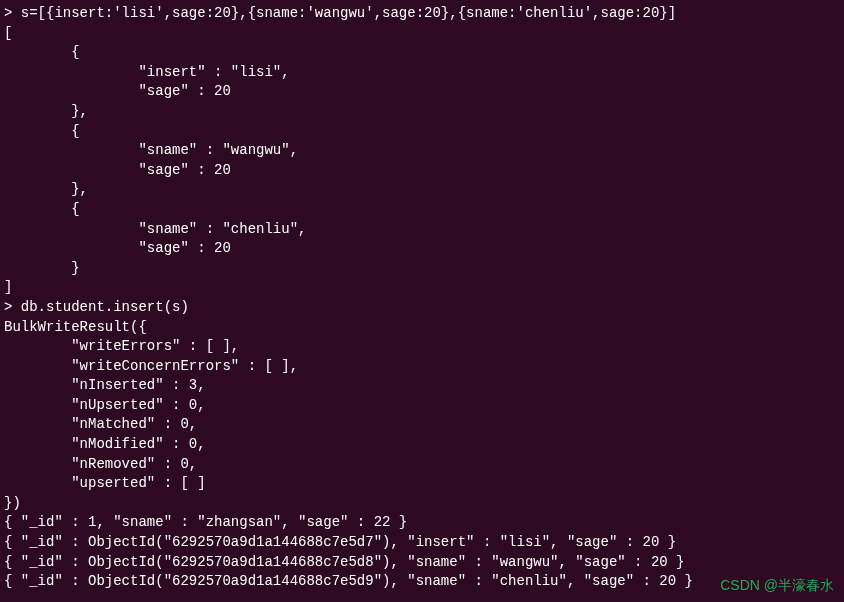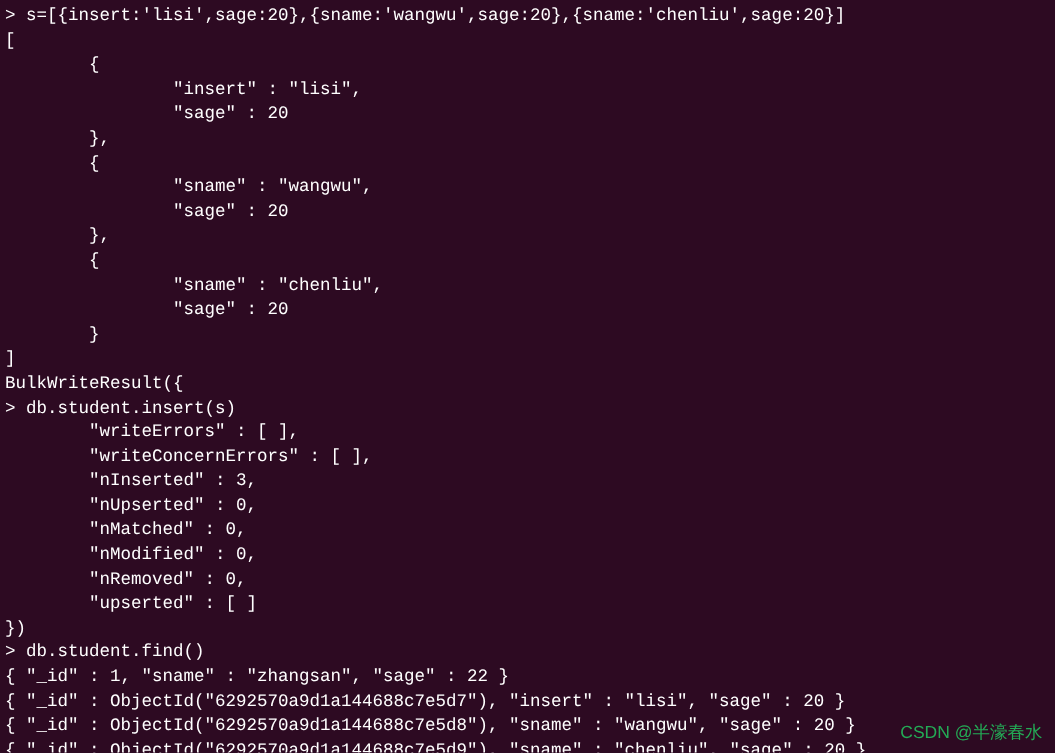--- a/index.html
+++ b/index.html
@@ -45,32 +45,31 @@
   <div class="line">        },</div>
   <div class="line">        {</div>
   <div class="line">                "sname" : "wangwu",</div>
   <div class="line">                "sage" : 20</div>
   <div class="line">        },</div>
   <div class="line">        {</div>
   <div class="line">                "sname" : "chenliu",</div>
   <div class="line">                "sage" : 20</div>
   <div class="line">        }</div>
   <div class="line">]</div>
+  <div class="line">&gt; db.student.insert(s)</div>
   <div class="line">BulkWriteResult({</div>
-  <div class="line">&gt; db.student.insert(s)</div>
   <div class="line">        "writeErrors" : [ ],</div>
   <div class="line">        "writeConcernErrors" : [ ],</div>
   <div class="line">        "nInserted" : 3,</div>
   <div class="line">        "nUpserted" : 0,</div>
   <div class="line">        "nMatched" : 0,</div>
   <div class="line">        "nModified" : 0,</div>
   <div class="line">        "nRemoved" : 0,</div>
   <div class="line">        "upserted" : [ ]</div>
   <div class="line">})</div>
-  <div class="line">&gt; db.student.find()</div>
   <div class="line">{ "_id" : 1, "sname" : "zhangsan", "sage" : 22 }</div>
   <div class="line">{ "_id" : ObjectId("6292570a9d1a144688c7e5d7"), "insert" : "lisi", "sage" : 20 }</div>
   <div class="line">{ "_id" : ObjectId("6292570a9d1a144688c7e5d8"), "sname" : "wangwu", "sage" : 20 }</div>
   <div class="line">{ "_id" : ObjectId("6292570a9d1a144688c7e5d9"), "sname" : "chenliu", "sage" : 20 }</div>
 
 </div>
 
 <div class="watermark">CSDN @半濠春水</div>
 
 </body></html>

